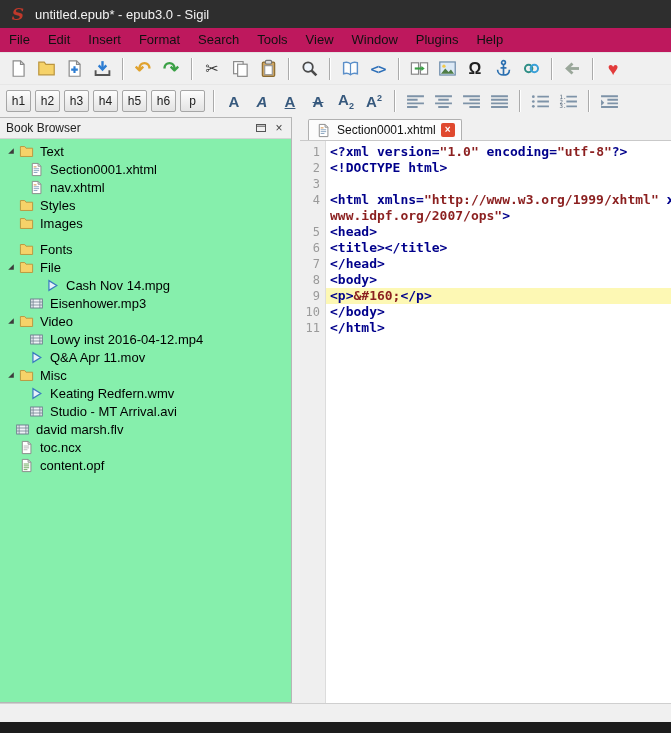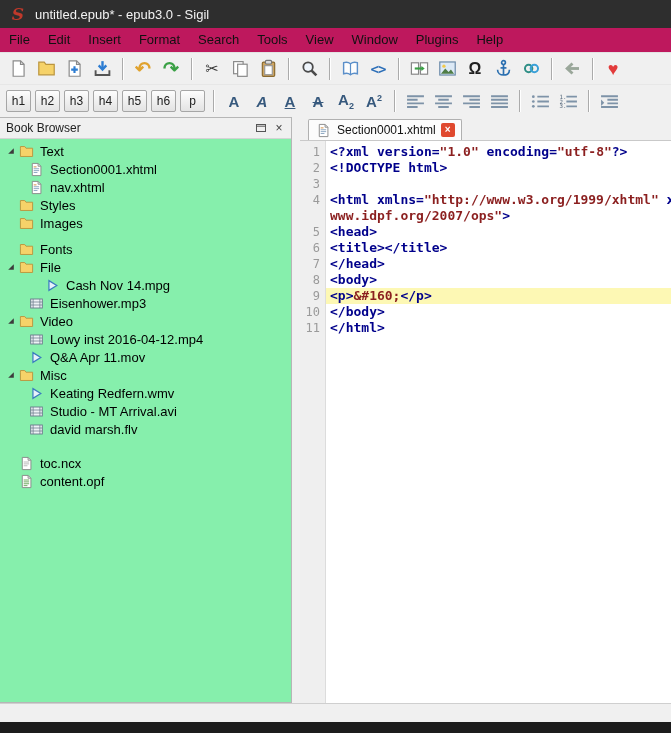--- a/index.html
+++ b/index.html
@@ -525,31 +525,31 @@
         <div class="tree-row" style="padding-left: 14px;">
           <span class="tree-arrow"></span>
           <span class="tree-icon">
             <svg viewBox="0 0 16 16">
               <rect x="1.8" y="3.2" width="12.4" height="9.6" fill="#eef2f6" stroke="#6b7b8c"></rect>
               <path d="M4.4 3.2v9.6M11.6 3.2v9.6M1.8 6.4h12.4M1.8 9.6h12.4" stroke="#6b7b8c" stroke-width="0.8" fill="none"></path>
             </svg>
           </span>
           <span class="tree-label">Studio - MT Arrival.avi</span>
         </div>
-        <div class="tree-row" style="padding-left: 14px;">
+        <div class="tree-row" style="">
           <span class="tree-arrow"></span>
           <span class="tree-icon">
             <svg viewBox="0 0 16 16">
               <rect x="1.8" y="3.2" width="12.4" height="9.6" fill="#eef2f6" stroke="#6b7b8c"></rect>
               <path d="M4.4 3.2v9.6M11.6 3.2v9.6M1.8 6.4h12.4M1.8 9.6h12.4" stroke="#6b7b8c" stroke-width="0.8" fill="none"></path>
             </svg>
           </span>
           <span class="tree-label">david marsh.flv</span>
         </div>
-        <div class="tree-row" style="padding-left: 4px; margin-top: 16px;">
+        <div class="tree-row" style="padding-left: 4px;">
           <span class="tree-arrow"></span>
           <span class="tree-icon">
             <svg viewBox="0 0 16 16">
               <path d="M3.5 1.5h6.2l3 3V14.5h-9.2z" fill="#fff" stroke="#8a8a8a"></path>
               <path d="M9.7 1.5v3h3" fill="none" stroke="#8a8a8a"></path>
               <path d="M5 6.4h5.8M5 8.4h5.8M5 10.4h4" stroke="#b5b5b5"></path>
             </svg>
           </span>
           <span class="tree-label">toc.ncx</span>
         </div>

